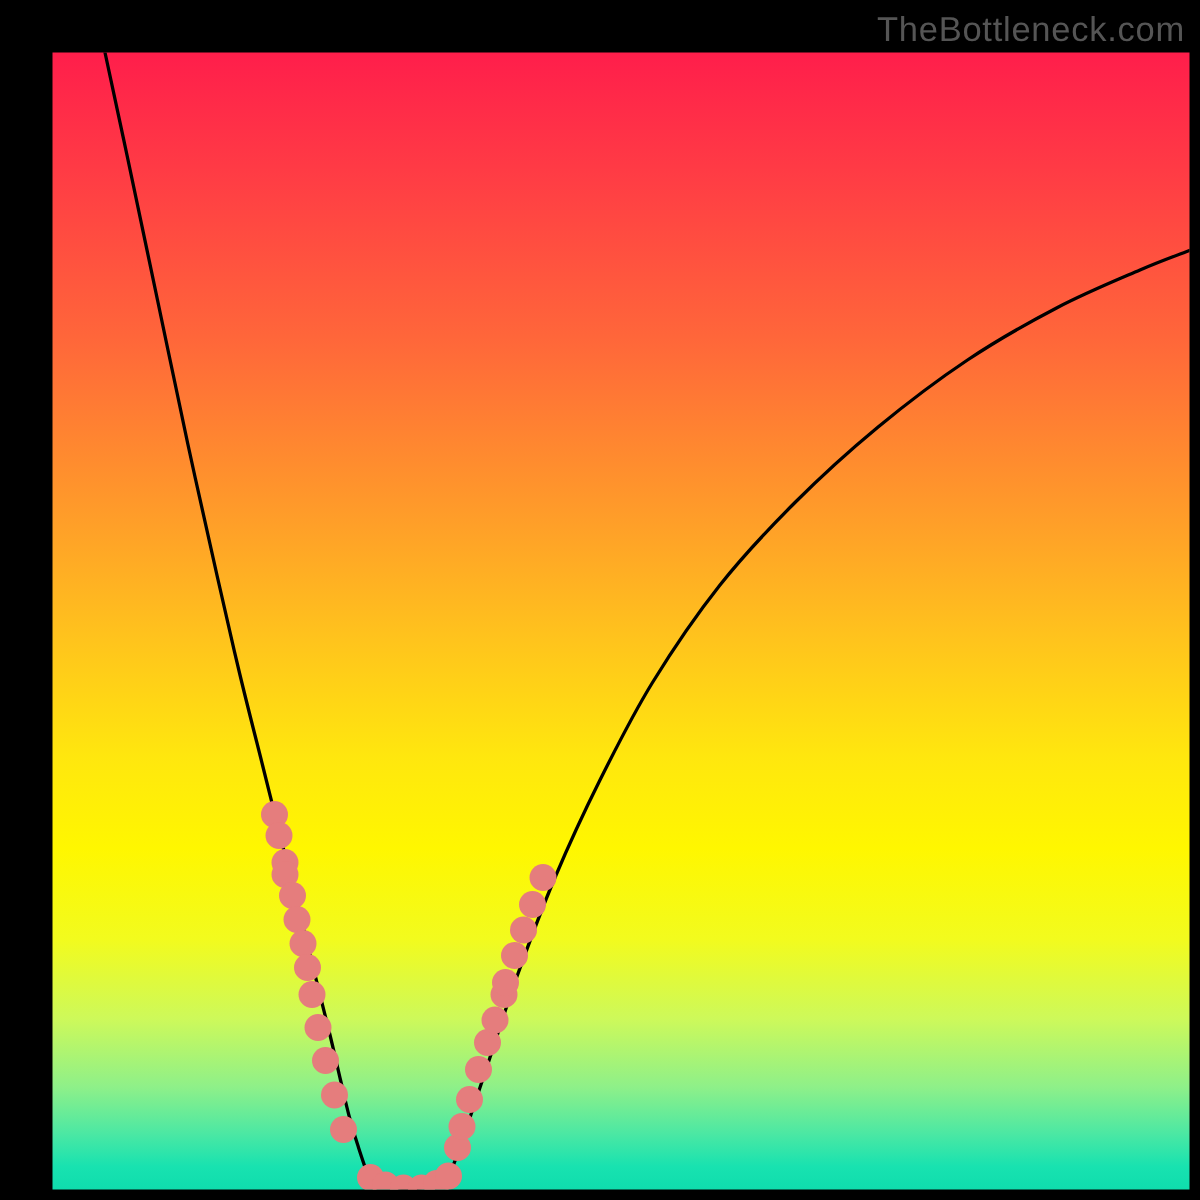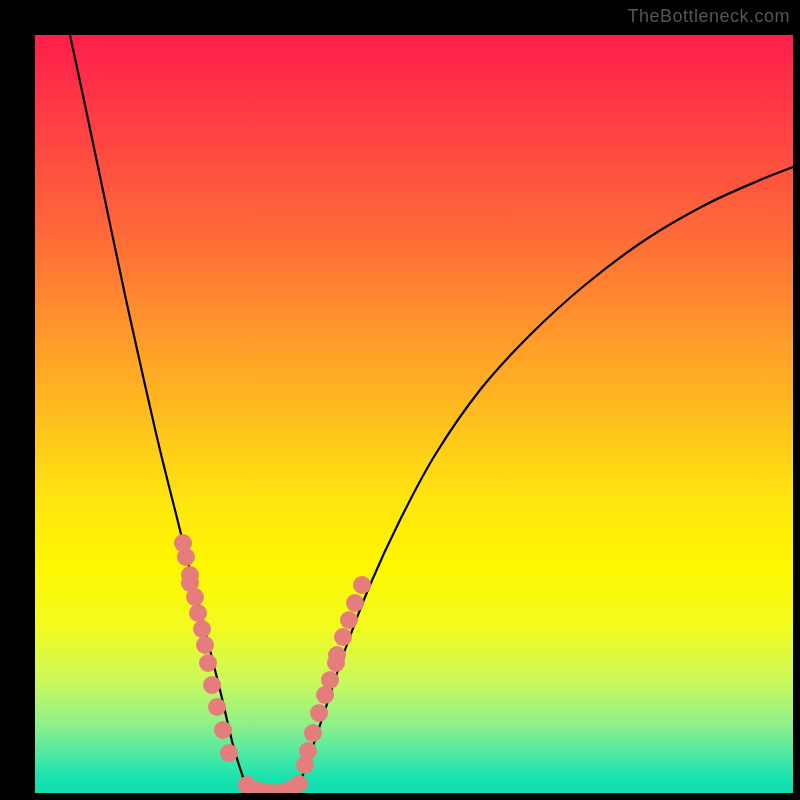--- a/index.html
+++ b/index.html
@@ -36,21 +36,21 @@
       #8ef089 91%,
       #4de8a3 95%,
       #18e2b0 98%,
       #0fddad 100%);
   }
   .watermark {
     position: absolute;
     top: 6px;
     right: 10px;
     color: #555;
-    font-size: 18px;
+    font-size: 23px;
     letter-spacing: 0.5px;
     font-weight: 400;
     z-index: 20;
     user-select: none;
   }
   svg.overlay {
     position: absolute;
     left: 0;
     top: 0;
     width: 758px;

